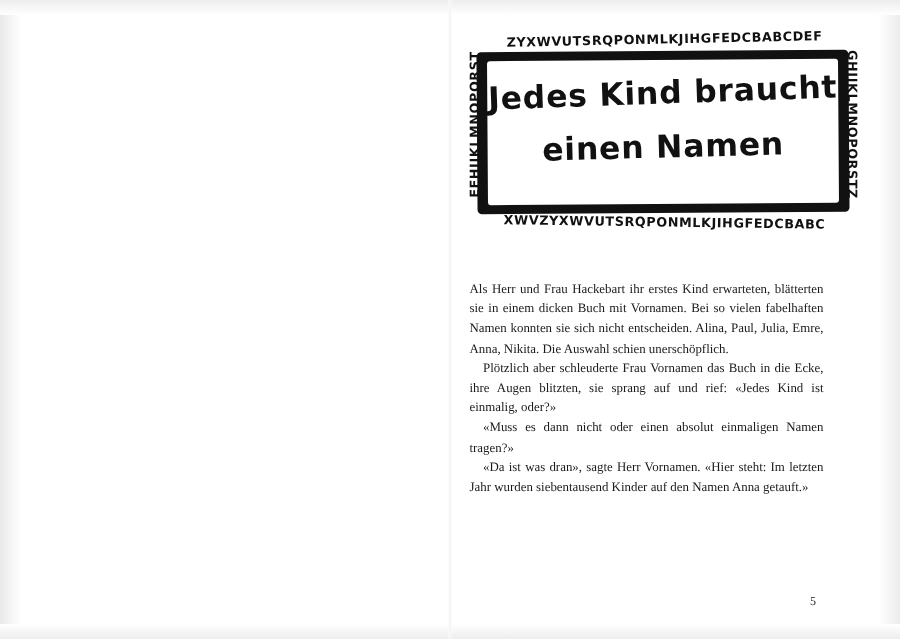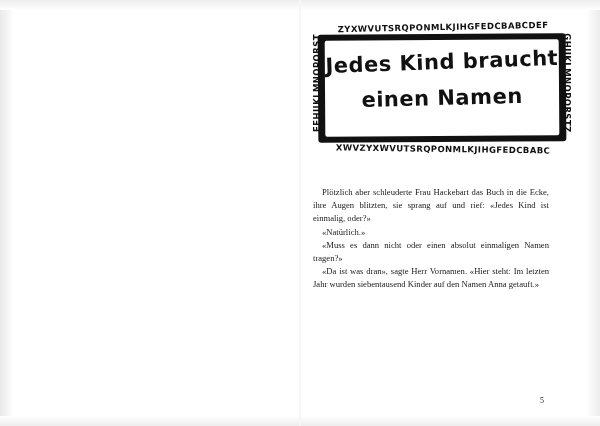--- a/index.html
+++ b/index.html
@@ -199,21 +199,21 @@
       <div class="frame-inner">
         <div class="title-text">
           <span class="title-line1">Jedes Kind braucht</span>
           <span class="title-line2">einen Namen</span>
         </div>
       </div>
     </div>
   </div>
 
   <div id="body-text">
-    <p class="indent">Plötzlich aber schleuderte Frau Hackebart das Buch in die Ecke, ihre Augen blitzten, sie sprang auf und rief: «Jedes Kind ist einmalig, oder?»</p>
-    <p class="indent">«Natürlich.»</p>
+    <p>Als Herr und Frau Hackebart ihr erstes Kind erwarteten, blätterten sie in einem dicken Buch mit Vornamen. Bei so vielen fabelhaften Namen konnten sie sich nicht entscheiden. Alina, Paul, Julia, Emre, Anna, Nikita. Die Auswahl schien unerschöpflich.</p>
+    <p class="indent">Plötzlich aber schleuderte Frau Vornamen das Buch in die Ecke, ihre Augen blitzten, sie sprang auf und rief: «Jedes Kind ist einmalig, oder?»</p>
     <p class="indent">«Muss es dann nicht oder einen absolut einmaligen Namen tragen?»</p>
     <p class="indent">«Da ist was dran», sagte Herr Vornamen. «Hier steht: Im letzten Jahr wurden siebentausend Kinder auf den Namen Anna getauft.»</p>
   </div>
 
   <div id="page-number">5</div>
 
 </div>
 
 </body></html>

